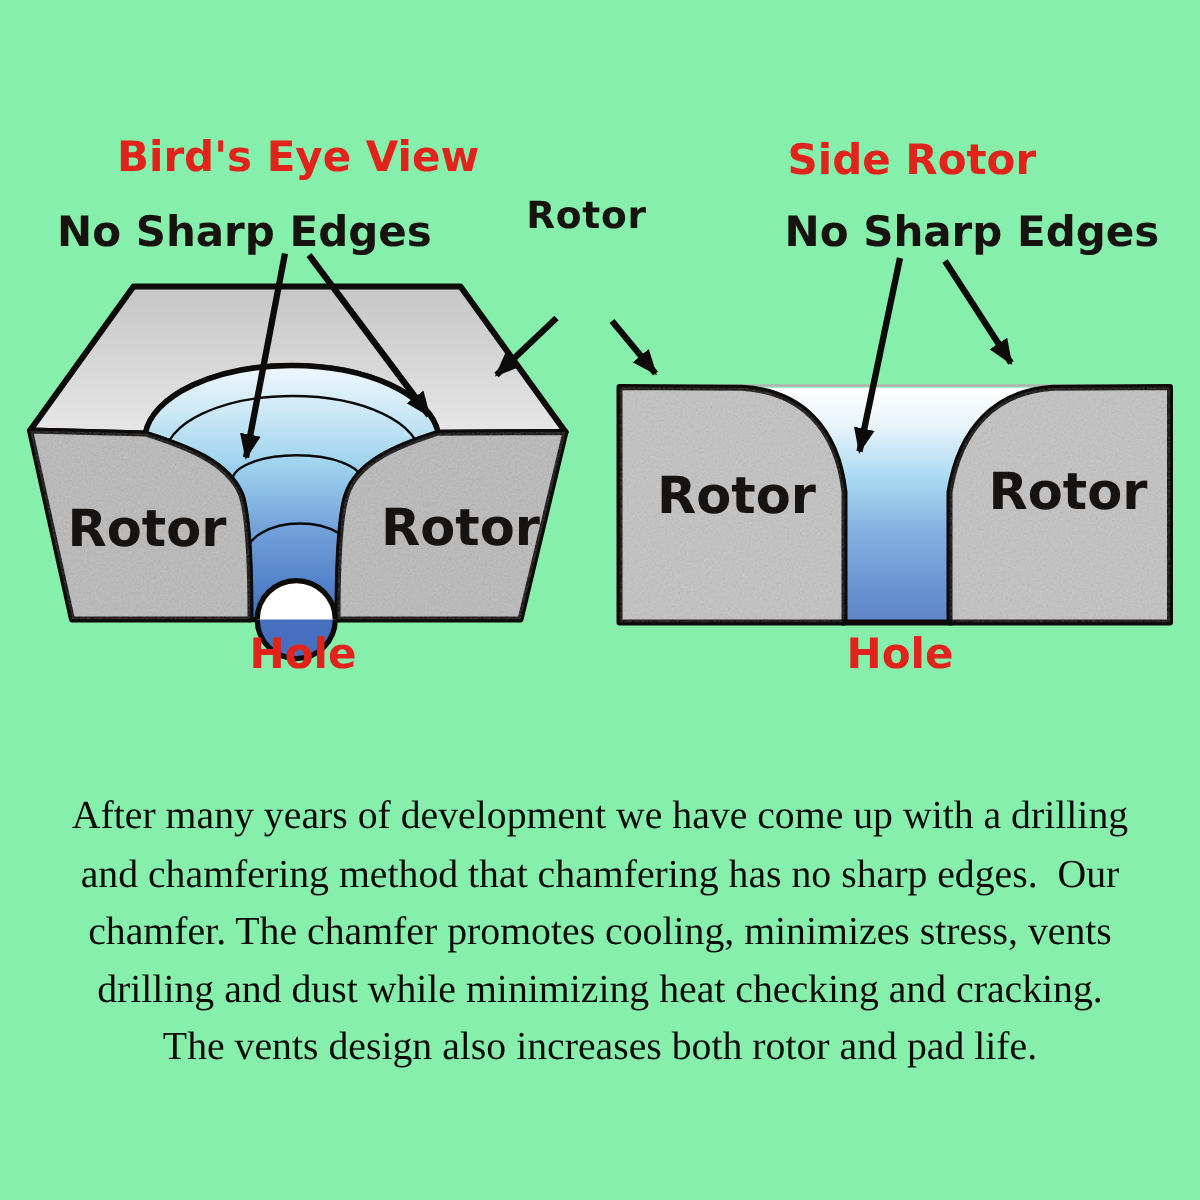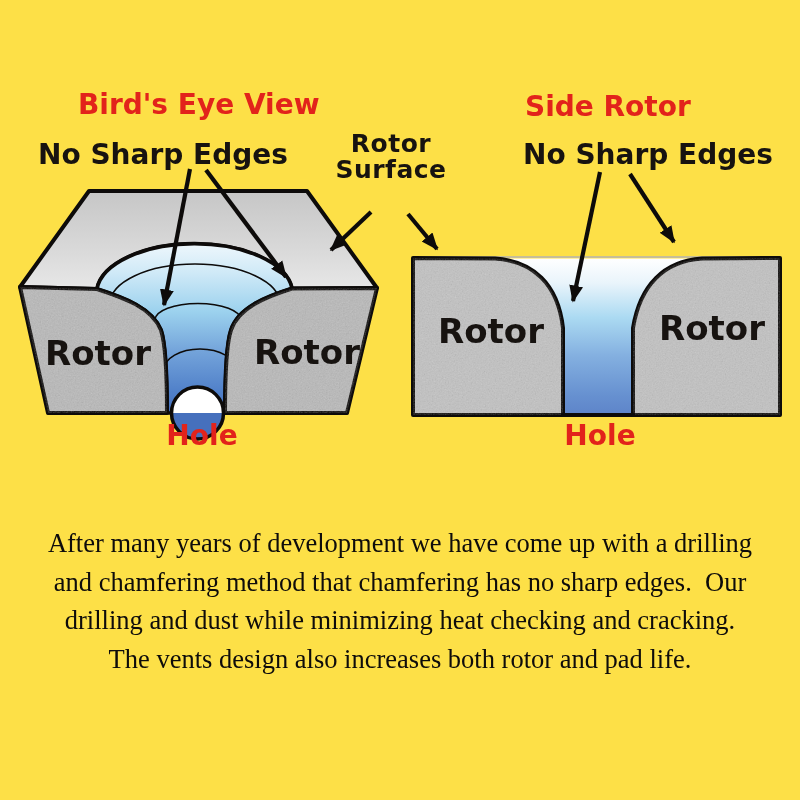--- a/index.html
+++ b/index.html
@@ -1,16 +1,16 @@
 <!DOCTYPE html>
 <html><head>
 <meta charset="utf-8">
 <style>
   html,body{margin:0;padding:0;background:#fff;}
-  .canvas{position:relative;width:800px;height:800px;background:#fde047;overflow:hidden;
+  .canvas{position:relative;width:800px;height:800px;background:#86efac;overflow:hidden;
           font-family:"Liberation Sans",sans-serif;}
   .diagram-svg{position:absolute;left:0;top:0;}
   .lbl{position:absolute;font-family:"DejaVu Sans",sans-serif;font-weight:bold;
        color:#171310;white-space:nowrap;line-height:1.05;}
   .red{color:#e2231b;}
   .t28{font-size:28px;}
   .t34{font-size:34px;}
   .ctr{transform:translate(-50%,-50%);}
   .cx{transform:translateX(-50%);text-align:center;}
   .rbs{font-size:25px;line-height:26px;letter-spacing:0.5px;}
@@ -104,36 +104,36 @@
       <line x1="630" y1="174" x2="674" y2="242" marker-end="url(#ah)"></line>
     </g>
   </svg>
 
   <div class="lbl red t28" style="left:78px;top:90px;">Bird's Eye View</div>
 
   <div class="lbl t28" style="left:38px;top:140px;">No Sharp Edges</div>
 
   <div class="lbl rbs cx" style="left:391px;top:131px;">
     <div>Rotor</div>
-    <div>Surface</div>
   </div>
 
   <div class="lbl red t28" style="left:525px;top:92px;">Side Rotor</div>
 
   <div class="lbl t28" style="left:523px;top:140px;">No Sharp Edges</div>
 
   <div class="lbl t34 ctr" style="left:98px;top:354px;">Rotor</div>
   <div class="lbl t34 ctr" style="left:307px;top:353px;">Rotor</div>
 
   <div class="lbl t34 ctr" style="left:491px;top:332px;">Rotor</div>
   <div class="lbl t34 ctr" style="left:712px;top:329px;">Rotor</div>
 
   <div class="lbl red t28 ctr" style="left:202px;top:436px;">Hole</div>
   <div class="lbl red t28 ctr" style="left:600px;top:436px;">Hole</div>
 
   <div class="para">
     <div class="pline">After many years of development we have come up with a drilling</div>
     <div class="pline">and chamfering method that chamfering has no sharp edges.  Our</div>
+    <div class="pline">chamfer. The chamfer promotes cooling, minimizes stress, vents</div>
     <div class="pline">drilling and dust while minimizing heat checking and cracking.</div>
     <div class="pline">The vents design also increases both rotor and pad life.</div>
   </div>
 
 </div>
 
 </body></html>

